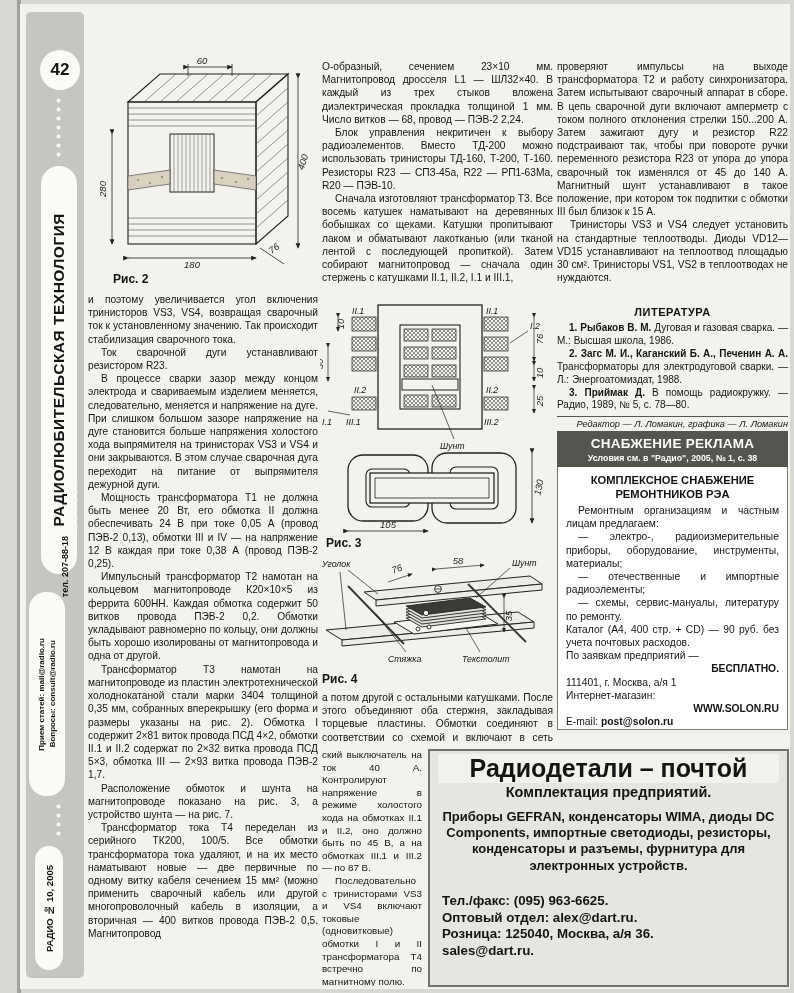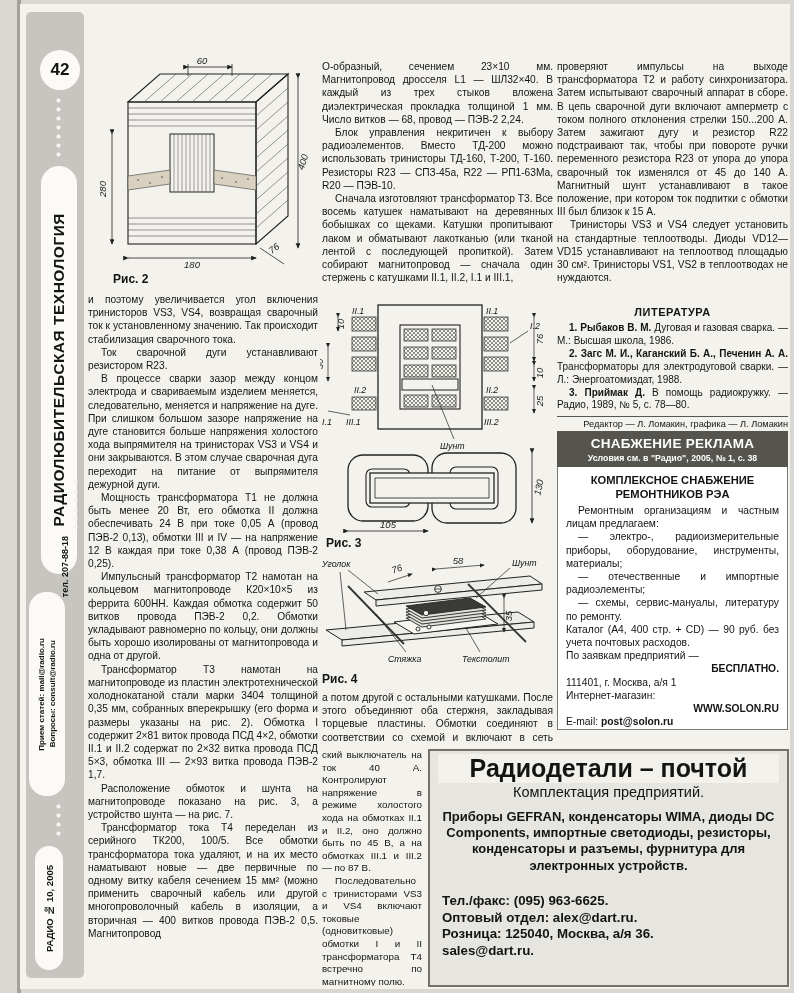--- a/index.html
+++ b/index.html
@@ -26,37 +26,37 @@
   .narrow{font-size:9.8px;line-height:12.6px;}
   .figcap{position:absolute;font-weight:bold;font-size:12px;}
   .fig{position:absolute;}
   svg text{font-family:"Liberation Sans",sans-serif;}
   .dimt{font-style:italic;font-size:9.5px;fill:#222;}
   .lblt{font-style:italic;font-size:8.8px;fill:#111;}
   
   .lit{position:absolute;left:557px;top:306px;width:231px;}
   .lit-title{text-align:center;font-weight:bold;font-size:11px;letter-spacing:.5px;margin:0 0 4px;}
   .lit p{margin:0;font-size:10px;line-height:12.9px;text-align:justify;text-indent:12px;}
-  .editor{margin-top:4px;border-top:1px solid #555;padding-top:2px;font-size:9.2px;text-align:right;}
+  .editor{margin-top:4px;border-top:1px solid #555;padding-top:2px;font-size:9.2px;font-style:italic;text-align:right;}
   
   .mod{position:absolute;left:557px;top:431px;width:231px;}
   .mod-head{background:#56544e;color:#fff;text-align:center;padding:5px 3px 4px;}
   .mod-h1{font-weight:bold;font-size:13.5px;letter-spacing:.3px;}
   .mod-h2{font-weight:bold;font-size:8.8px;margin-top:2px;}
   .mod-body{background:#ffffff;border:1px solid #7a7974;border-top:none;padding:6px 8px 6px;height:250px;overflow:hidden;}
   .mod-title{text-align:center;font-weight:bold;font-size:11.2px;line-height:13.5px;margin:1px 0 3px;}
   .mod-body p{margin:0;font-size:10.3px;line-height:13.2px;text-align:justify;text-indent:12px;}
   .mod-body p.nind{text-indent:0;}
   .mod-body p.ra{text-align:right;font-weight:bold;text-indent:0;}
   .stars{text-align:center!important;font-weight:bold;letter-spacing:9px;text-indent:0!important;}
   
   .dart{position:absolute;left:428px;top:749px;width:361px;height:238px;background:#e6e5df;
         border:2px solid #72716c;box-sizing:border-box;padding:3px 8px 4px;}
   .dart-title{text-align:center;font-weight:bold;font-size:25px;line-height:29px;background:#f2f1eb;}
-  .dart-sub1{text-align:center;font-weight:normal;font-size:14.5px;line-height:17px;margin-top:1px;}
+  .dart-sub1{text-align:center;font-weight:bold;font-size:14.5px;line-height:17px;margin-top:1px;}
   .dart-sub2{text-align:center;font-weight:bold;font-style:italic;font-size:13px;line-height:15.5px;}
   .dart-body{text-align:center;font-weight:bold;font-size:13px;line-height:16.2px;margin-top:8px;}
   .dart-contact{font-weight:bold;font-size:13.3px;line-height:16.8px;margin-top:19px;padding-left:4px;}
 </style>
 </head>
 <body>
 
 <div class="spine"></div>
 <div class="paper"></div>
 

